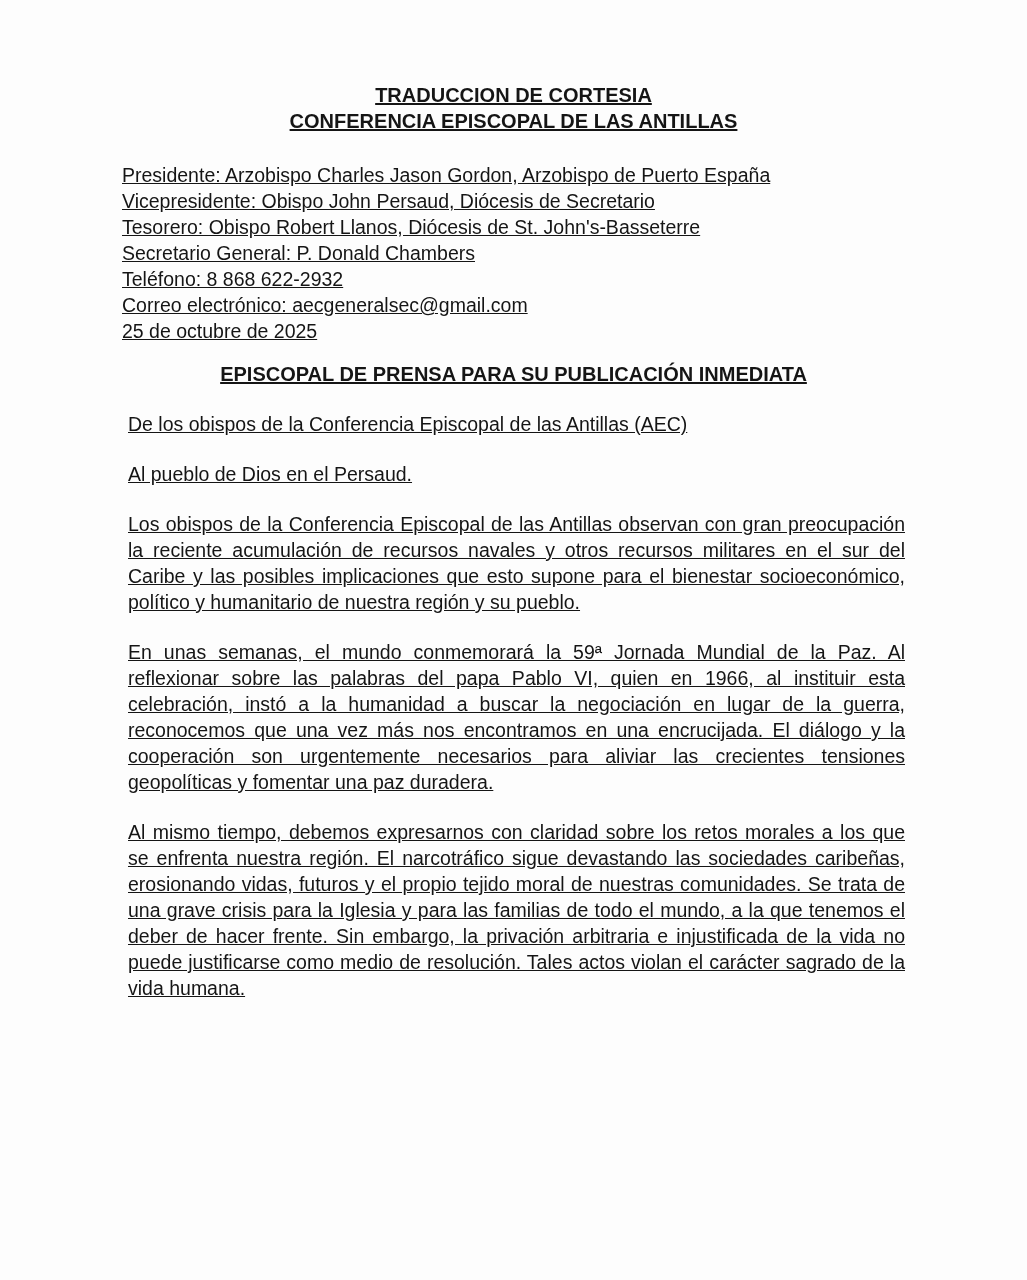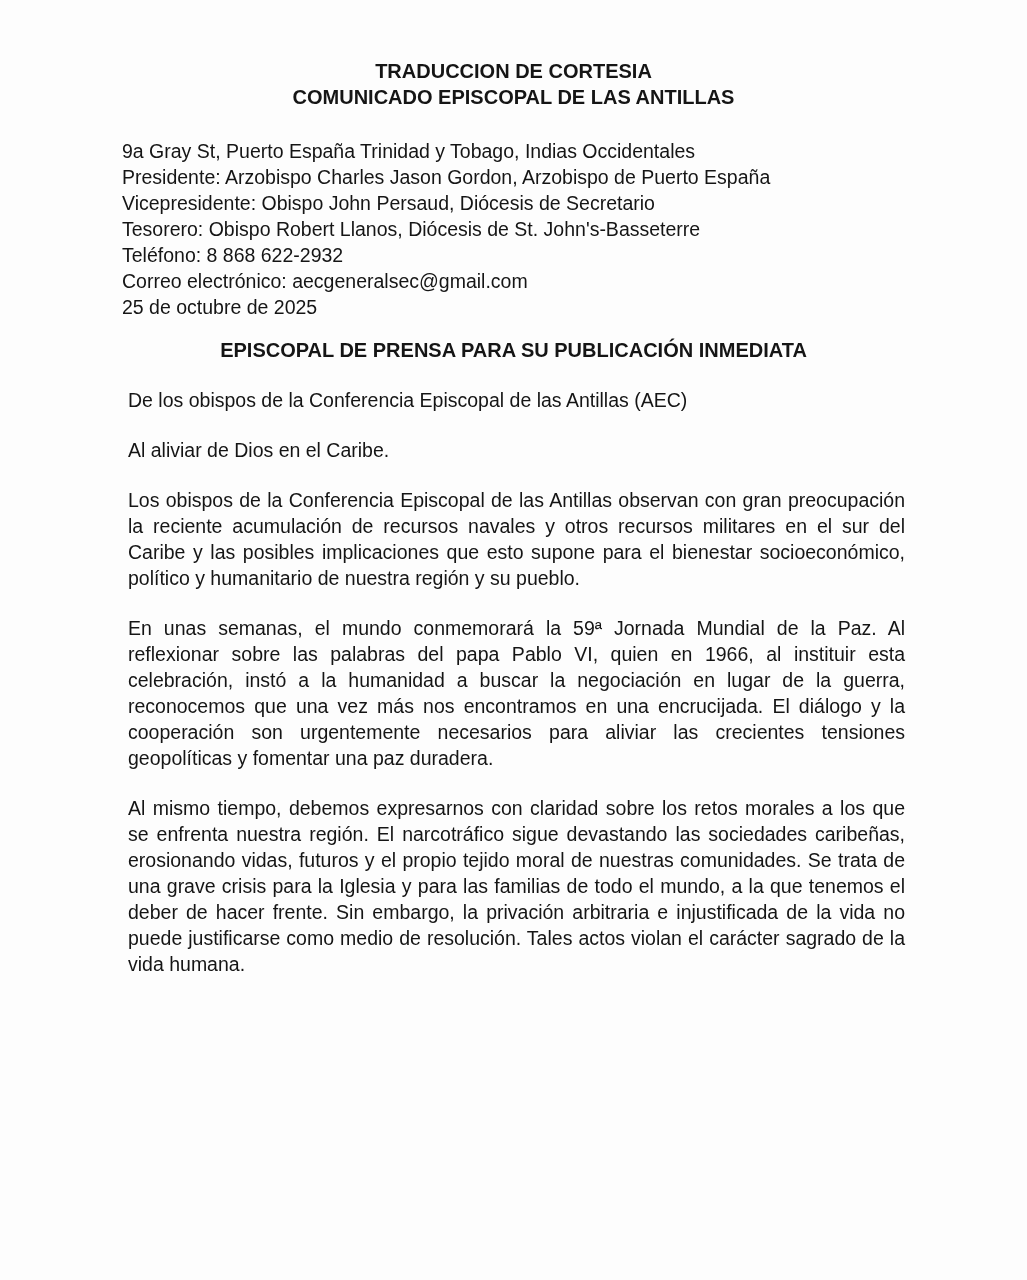--- a/index.html
+++ b/index.html
@@ -13,21 +13,22 @@
     color: #151515;
     font-family: "Liberation Sans", "DejaVu Sans", sans-serif;
     font-size: 19.5px;
     line-height: 26px;
     overflow: hidden;
   }
   .page {
     box-sizing: border-box;
     width: 1027px;
     height: 1280px;
-    padding: 58px 122px 40px 122px;
+    padding: 82px 122px 40px 122px;
+    text-decoration: underline;
   }
   .title-block {
     text-align: center;
     font-weight: bold;
     font-size: 20px;
     line-height: 26px;
   }
   .letterhead {
     margin-top: 28px;
   }
@@ -48,38 +49,38 @@
     text-align: justify;
   }
 </style>
 </head>
 <body>
 
 <div class="page">
 
   <div class="title-block">
     <div>TRADUCCION DE CORTESIA</div>
-    <div>COMUNICADO EPISCOPAL DE LAS ANTILLAS</div>
+    <div>CONFERENCIA EPISCOPAL DE LAS ANTILLAS</div>
   </div>
 
   <div class="letterhead">
-    <div>9a Gray St, Puerto España Trinidad y Tobago, Indias Occidentales</div>
     <div>Presidente: Arzobispo Charles Jason Gordon, Arzobispo de Puerto España</div>
     <div>Vicepresidente: Obispo John Persaud, Diócesis de Secretario</div>
     <div>Tesorero: Obispo Robert Llanos, Diócesis de St. John's-Basseterre</div>
+    <div>Secretario General: P. Donald Chambers</div>
     <div>Teléfono: 8 868 622-2932</div>
     <div>Correo electrónico: aecgeneralsec@gmail.com</div>
     <div>25 de octubre de 2025</div>
   </div>
 
   <div class="headline">EPISCOPAL DE PRENSA PARA SU PUBLICACIÓN INMEDIATA</div>
 
   <p>De los obispos de la Conferencia Episcopal de las Antillas (AEC)</p>
 
-  <p>Al aliviar de Dios en el Caribe.</p>
+  <p>Al pueblo de Dios en el Persaud.</p>
 
   <p class="justified">Los obispos de la Conferencia Episcopal de las Antillas observan con gran preocupación la reciente acumulación de recursos navales y otros recursos militares en el sur del Caribe y las posibles implicaciones que esto supone para el bienestar socioeconómico, político y humanitario de nuestra región y su pueblo.</p>
 
   <p class="justified">En unas semanas, el mundo conmemorará la 59ª Jornada Mundial de la Paz. Al reflexionar sobre las palabras del papa Pablo VI, quien en 1966, al instituir esta celebración, instó a la humanidad a buscar la negociación en lugar de la guerra, reconocemos que una vez más nos encontramos en una encrucijada. El diálogo y la cooperación son urgentemente necesarios para aliviar las crecientes tensiones geopolíticas y fomentar una paz duradera.</p>
 
   <p class="justified">Al mismo tiempo, debemos expresarnos con claridad sobre los retos morales a los que se enfrenta nuestra región. El narcotráfico sigue devastando las sociedades caribeñas, erosionando vidas, futuros y el propio tejido moral de nuestras comunidades. Se trata de una grave crisis para la Iglesia y para las familias de todo el mundo, a la que tenemos el deber de hacer frente. Sin embargo, la privación arbitraria e injustificada de la vida no puede justificarse como medio de resolución. Tales actos violan el carácter sagrado de la vida humana.</p>
 
 </div>
 
 </body></html>

